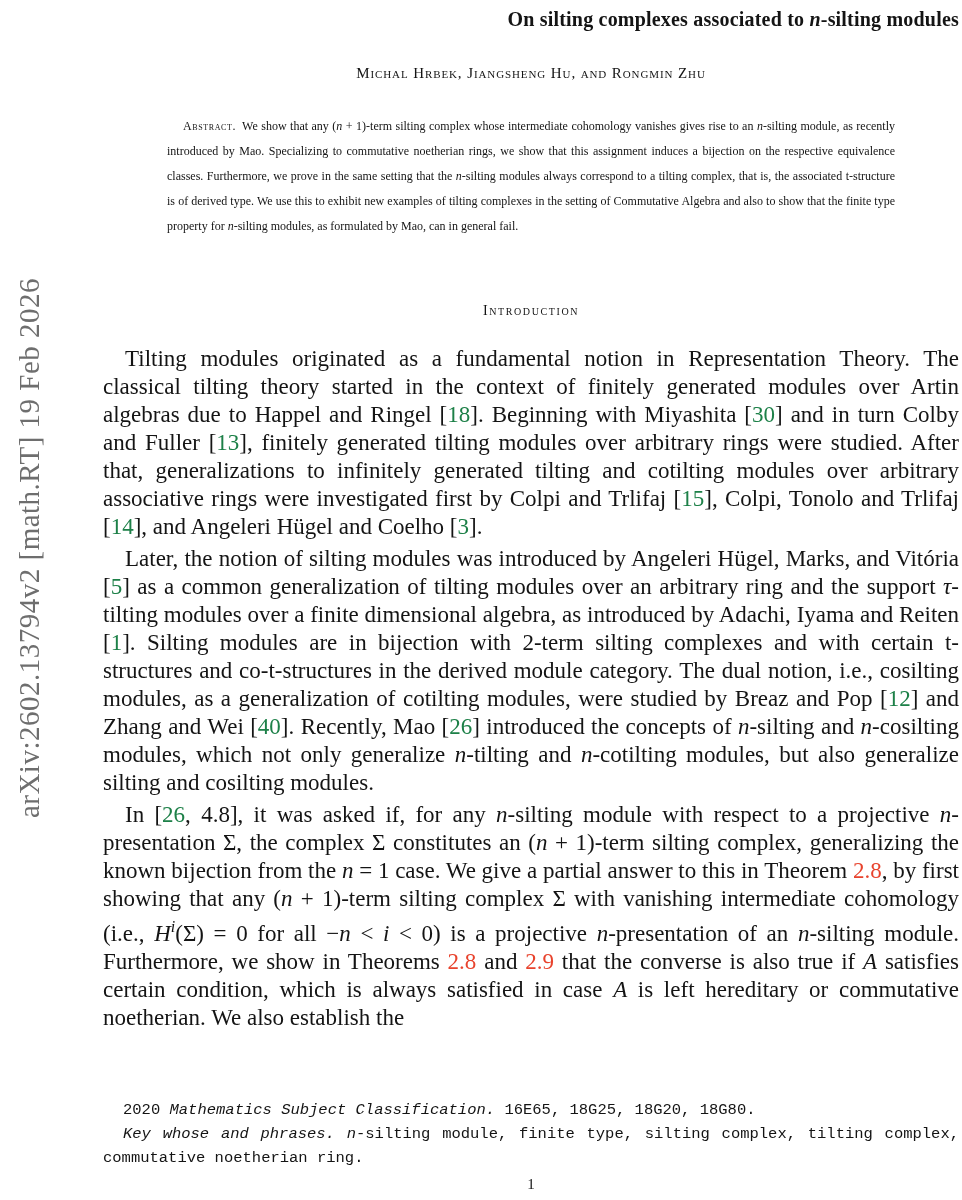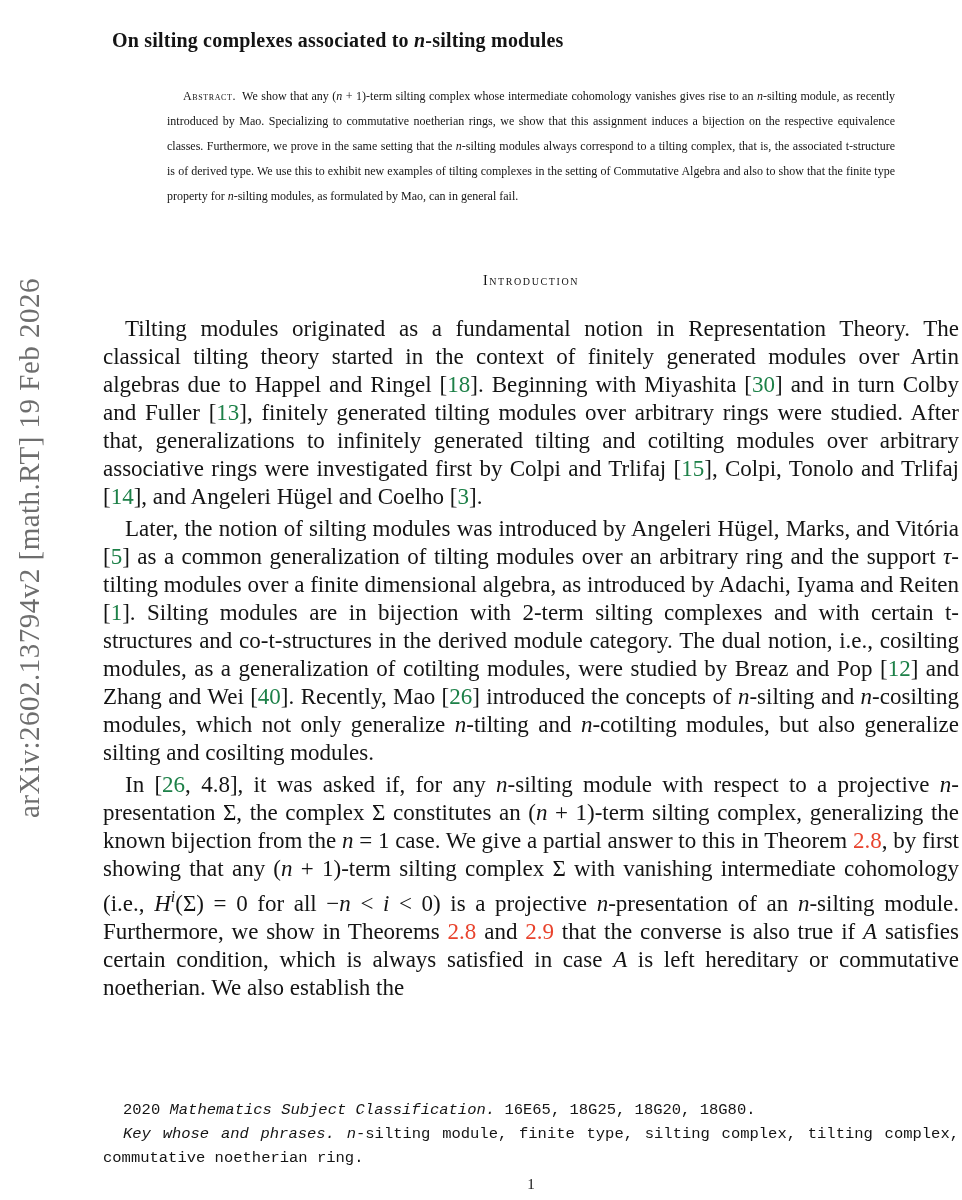--- a/index.html
+++ b/index.html
@@ -33,23 +33,23 @@
     white-space: nowrap;
     letter-spacing: 0.5px;
   }
   .content {
     position: absolute;
     left: 103px;
     top: 0;
     width: 856px;
   }
   .title {
-    margin: 9px;
-    padding-top: 20px;
-    text-align: left;
+    margin: 0;
+    padding-top: 8px;
+    text-align: right;
     font-size: 20px;
     font-weight: bold;
     letter-spacing: 0.2px;
   }
   .authors {
     margin-top: 34px;
     text-align: center;
     font-size: 15px;
     font-variant: small-caps;
     letter-spacing: 0.9px;
@@ -113,20 +113,21 @@
 <body>
 
 <div class="page">
 
   <div class="arxiv-banner">arXiv:2602.13794v2  [math.RT]  19 Feb 2026</div>
 
   <div class="content">
 
     <h1 class="title"><span>On silting complexes associated to </span><span class="mi">n</span><span>-silting modules</span></h1>
 
+    <div class="authors">Michal Hrbek, Jiangsheng Hu, and Rongmin Zhu</div>
 
     <div class="abstract">
       <span class="abstract-label">Abstract.</span><span><span>We show that any (</span><span class="mi">n</span><span> + 1)-term silting complex whose intermediate cohomology vanishes gives rise to an </span><span class="mi">n</span><span>-silting module, as recently introduced by Mao. Specializing to commutative noetherian rings, we show that this assignment induces a bijection on the respective equivalence classes. Furthermore, we prove in the same setting that the </span><span class="mi">n</span><span>-silting modules always correspond to a tilting complex, that is, the associated t-structure is of derived type. We use this to exhibit new examples of tilting complexes in the setting of Commutative Algebra and also to show that the finite type property for </span><span class="mi">n</span><span>-silting modules, as formulated by Mao, can in general fail.</span></span>
     </div>
 
     <h2 class="section-heading">Introduction</h2>
 
     <p class="body-par"><span>Tilting modules originated as a fundamental notion in Representation Theory. The classical tilting theory started in the context of finitely generated modules over Artin algebras due to Happel and Ringel [</span><span class="cite">18</span><span>]. Beginning with Miyashita [</span><span class="cite">30</span><span>] and in turn Colby and Fuller [</span><span class="cite">13</span><span>], finitely generated tilting modules over arbitrary rings were studied. After that, generalizations to infinitely generated tilting and cotilting modules over arbitrary associative rings were investigated first by Colpi and Trlifaj [</span><span class="cite">15</span><span>], Colpi, Tonolo and Trlifaj [</span><span class="cite">14</span><span>], and Angeleri Hügel and Coelho [</span><span class="cite">3</span><span>].</span></p>
 
     <p class="body-par"><span>Later, the notion of silting modules was introduced by Angeleri Hügel, Marks, and Vitória [</span><span class="cite">5</span><span>] as a common generalization of tilting modules over an arbitrary ring and the support </span><span class="mi">τ</span><span>-tilting modules over a finite dimensional algebra, as introduced by Adachi, Iyama and Reiten [</span><span class="cite">1</span><span>]. Silting modules are in bijection with 2-term silting complexes and with certain t-structures and co-t-structures in the derived module category. The dual notion, i.e., cosilting modules, as a generalization of cotilting modules, were studied by Breaz and Pop [</span><span class="cite">12</span><span>] and Zhang and Wei [</span><span class="cite">40</span><span>]. Recently, Mao [</span><span class="cite">26</span><span>] introduced the concepts of </span><span class="mi">n</span><span>-silting and </span><span class="mi">n</span><span>-cosilting modules, which not only generalize </span><span class="mi">n</span><span>-tilting and </span><span class="mi">n</span><span>-cotilting modules, but also generalize silting and cosilting modules.</span></p>

